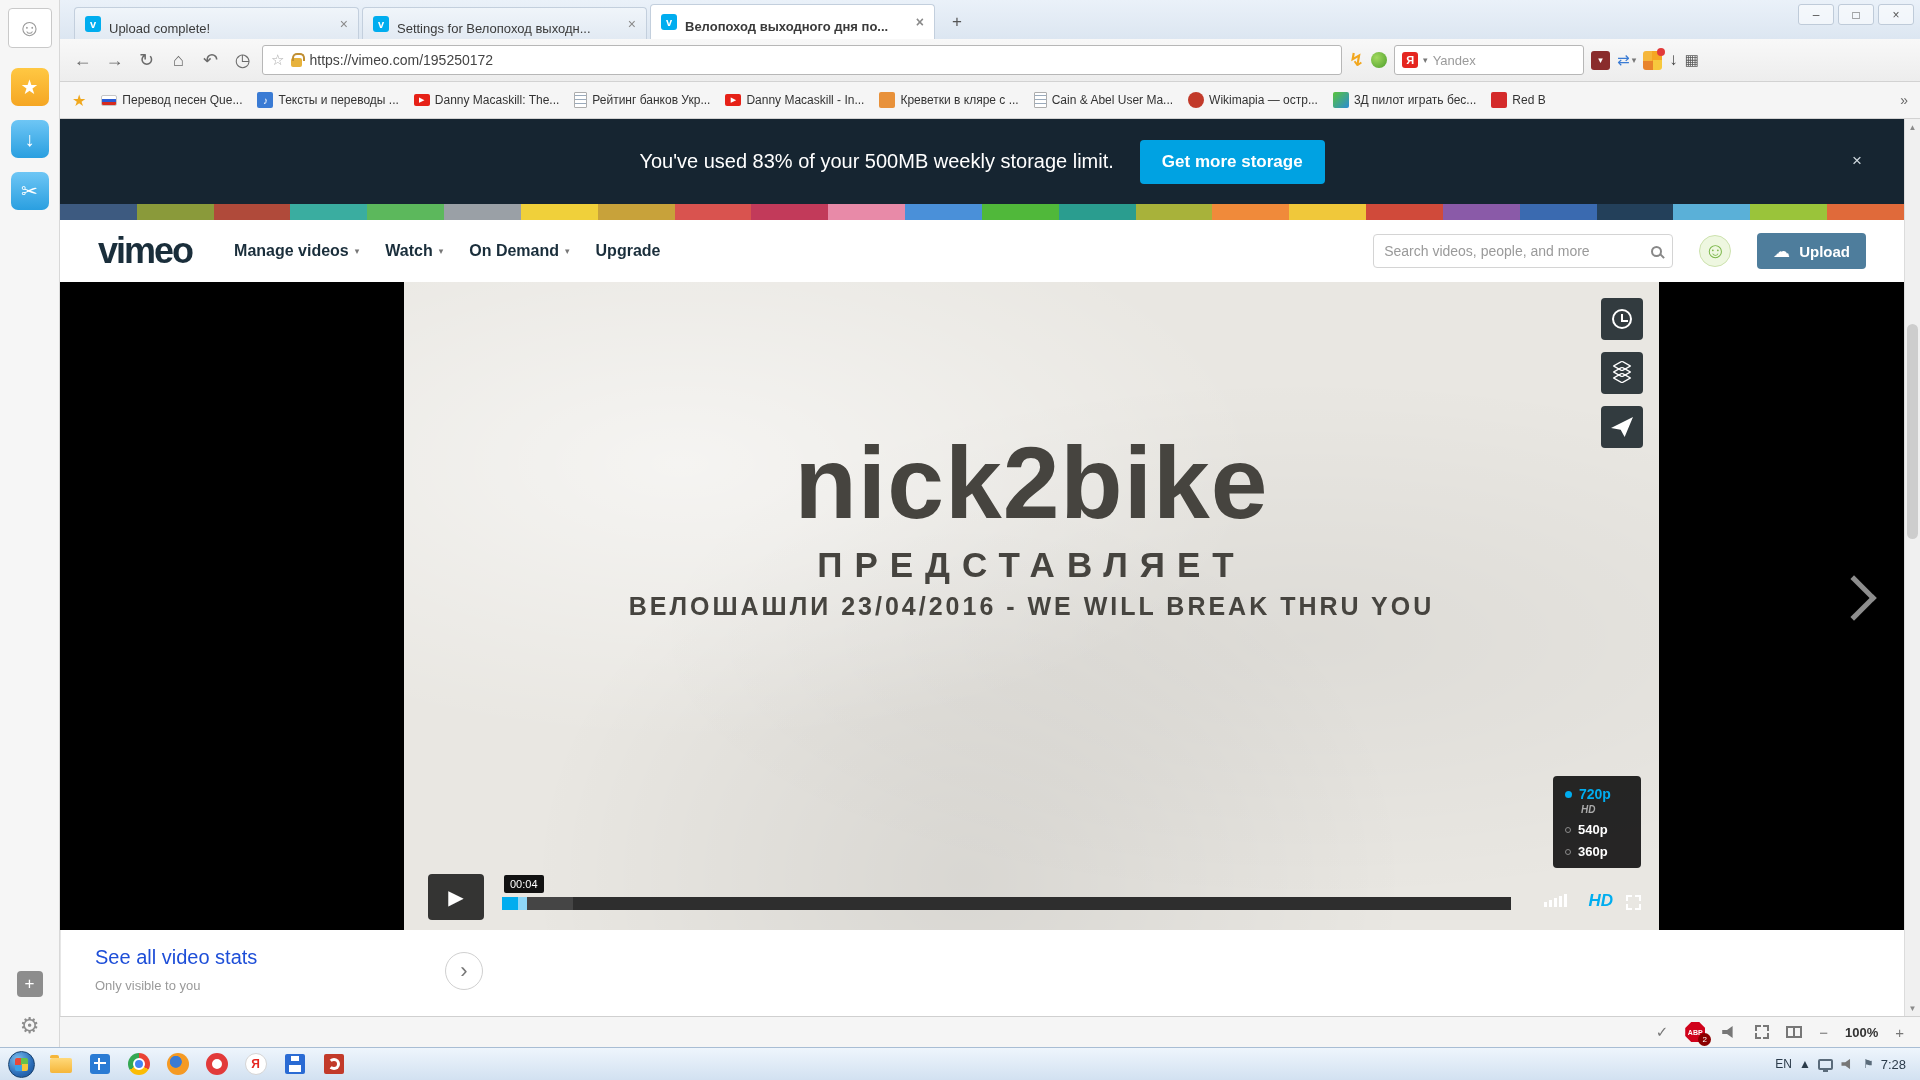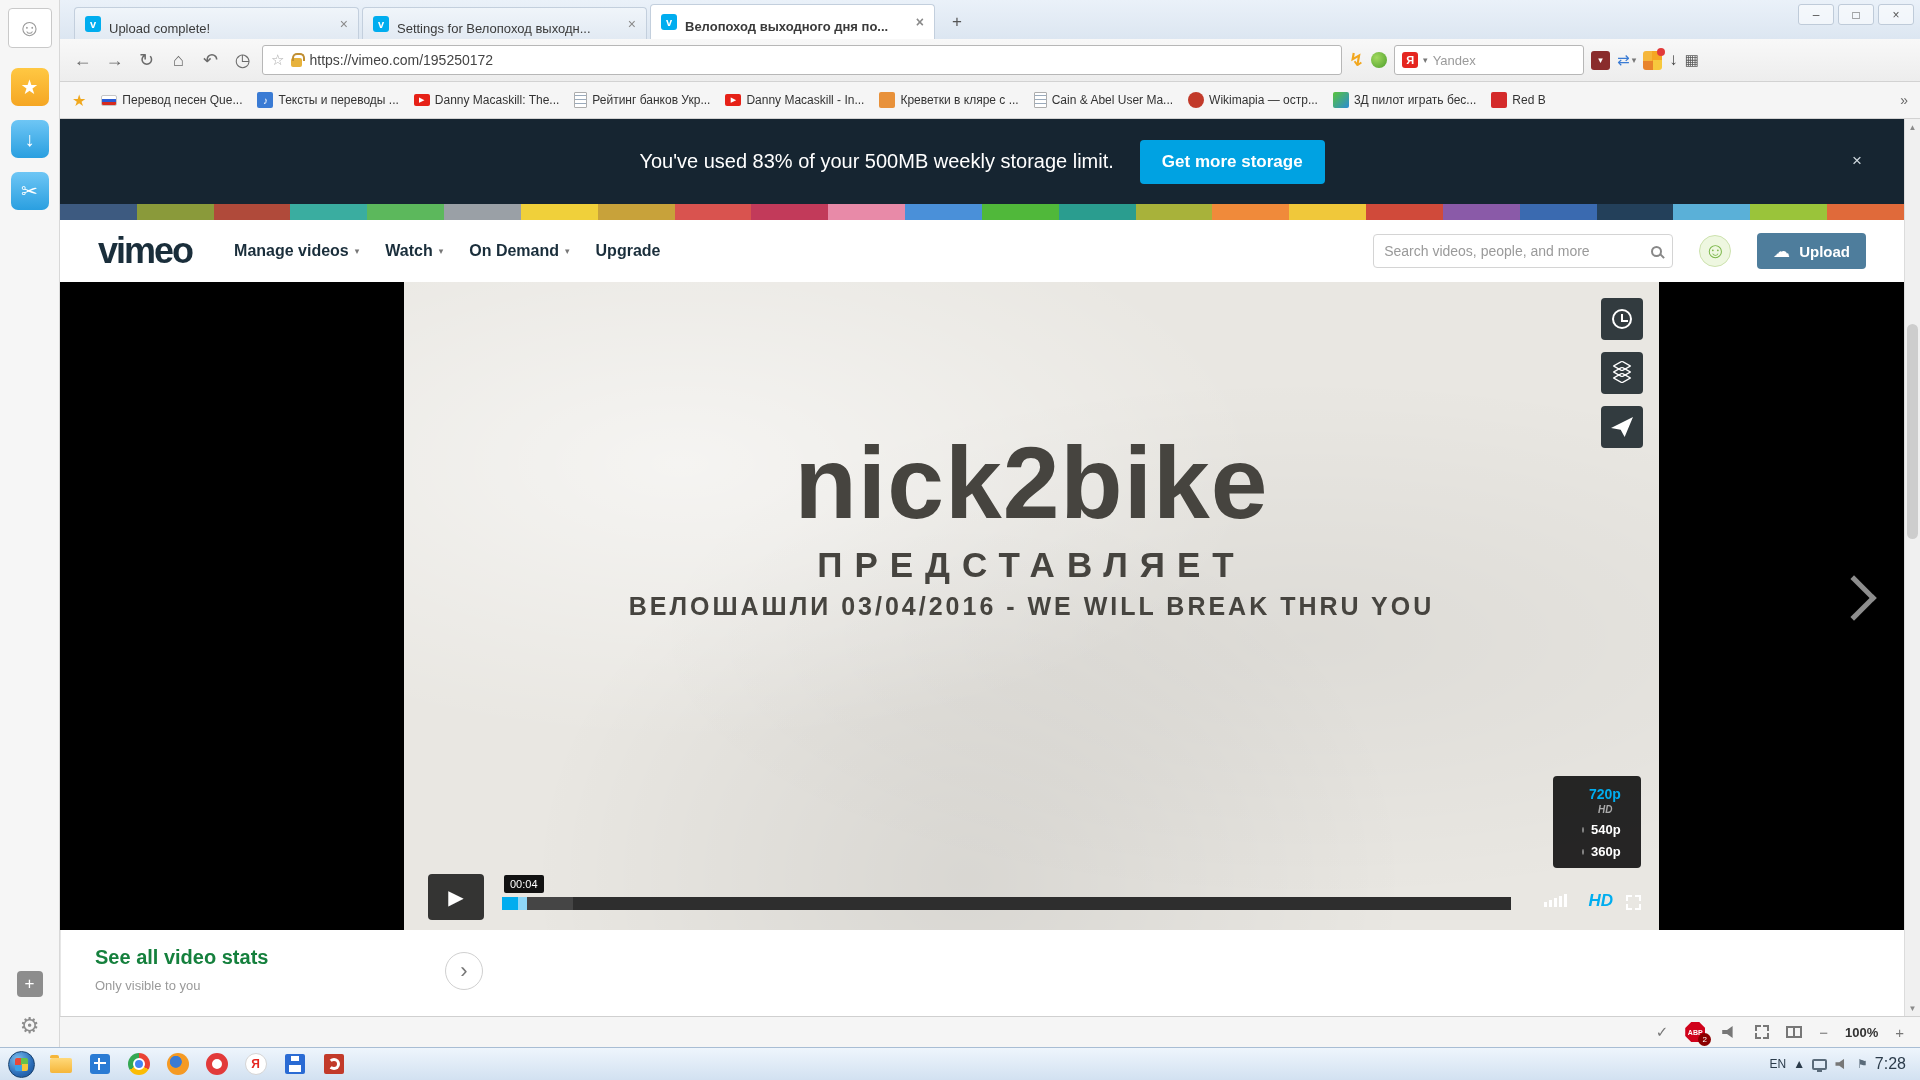--- a/index.html
+++ b/index.html
@@ -104,21 +104,21 @@
   .layers-icon { position:relative; width:24px; height:24px; }
   .layers-icon i { position:absolute; left:5px; width:14px; height:14px; border:2px solid #fff; transform:scaleY(.55) rotate(45deg); border-radius:2px; }
   .layers-icon i:nth-child(1){ top:-2px; } .layers-icon i:nth-child(2){ top:4px; } .layers-icon i:nth-child(3){ top:10px; }
   .plane-icon { width:22px; height:20px; background:#fff; clip-path:polygon(0 55%, 100% 0, 62% 100%, 44% 64%, 0 55%); }
   .play-btn { position:absolute; left:24px; bottom:10px; width:56px; height:46px; background:rgba(12,12,12,.82); border-radius:4px; display:flex; align-items:center; justify-content:center; color:#fff; font-size:20px; }
   .time-chip { position:absolute; left:100px; bottom:37px; background:#121212; color:#fff; font-size:11px; padding:3px 6px; border-radius:2px; }
   .timeline { position:absolute; left:98px; right:148px; bottom:20px; height:13px; background:#2e2e2e; }
   .buffered { position:absolute; left:0; top:0; bottom:0; width:7%; background:#454545; }
   .progress { position:absolute; left:0; top:0; bottom:0; width:1.6%; background:#00adef; }
   .thumb { position:absolute; left:1.6%; top:0; bottom:0; width:9px; background:#8ed7f8; }
-  .quality { position:absolute; right:18px; bottom:62px; width:88px; background:rgba(10,10,10,.88); border-radius:4px; padding:10px 29px 9px; }
+  .quality { position:absolute; right:18px; bottom:62px; width:88px; background:rgba(10,10,10,.88); border-radius:4px; padding:10px 12px 9px; }
   .q-row { display:flex; align-items:center; gap:7px; font-size:13px; font-weight:bold; color:#fff; margin-top:7px; }
   .q-row.selected { color:#00adef; font-size:14px; margin-top:0; }
   .q-dot { width:7px; height:7px; border-radius:50%; background:#00adef; }
   .q-circ { width:6px; height:6px; border-radius:50%; border:1px solid #8a8a8a; }
   .q-sub { font-style:italic; font-size:10px; color:#aaa; margin:2px 0 6px 16px; font-weight:bold; }
   .vol { position:absolute; right:92px; bottom:23px; display:flex; align-items:flex-end; gap:2px; }
   .vol i { width:3px; background:#fff; display:block; }
   .vol i:nth-child(1){height:5px;} .vol i:nth-child(2){height:7px;} .vol i:nth-child(3){height:9px;} .vol i:nth-child(4){height:11px;} .vol i:nth-child(5){height:13px;}
   .hd-badge { position:absolute; right:46px; bottom:19px; color:#00adef; font-style:italic; font-weight:bold; font-size:17px; }
   .corners { display:inline-block; background-repeat:no-repeat; background-image:
@@ -128,21 +128,21 @@
     linear-gradient(currentColor,currentColor), linear-gradient(currentColor,currentColor);
     background-position:left top,left top,right top,right top,left bottom,left bottom,right bottom,right bottom;
     background-size:6px 2px,2px 6px,6px 2px,2px 6px,6px 2px,2px 6px,6px 2px,2px 6px; }
   .fs-btn { position:absolute; right:18px; bottom:20px; width:15px; height:15px; color:#fff; }
   .next-chev { position:absolute; right:34px; top:300px; width:32px; height:32px; border-top:5px solid #8d8d8d; border-right:5px solid #8d8d8d; transform:rotate(45deg); }
 
   
   .below { height:86px; background:#fff; display:flex; flex:none; }
   .video-title { flex:1; padding:20px 10px 0 136px; font-size:41px; font-weight:bold; color:#1f3c56; white-space:nowrap; overflow:hidden; }
   .stats { width:578px; border-left:1px solid #e6e6e6; position:relative; padding:16px 0 0 34px; flex:none; }
-  .stats-link { font-size:20px; font-weight:bold; color:#15803d; }
+  .stats-link { font-size:20px; font-weight:normal; color:#1d4ed8; }
   .stats-note { font-size:13px; color:#9a9a9a; margin-top:9px; }
   .stats-chev { position:absolute; right:155px; top:22px; width:38px; height:38px; border:1px solid #d0d0d0; border-radius:50%; display:flex; align-items:center; justify-content:center; color:#777; font-size:22px; }
 
   
   .scrollbar { position:absolute; right:0; top:0; bottom:0; width:16px; background:#f0f0f0; border-left:1px solid #dcdcdc; }
   .sb-arrow { position:absolute; left:0; right:0; height:16px; color:#8a8a8a; font-size:8px; display:flex; align-items:center; justify-content:center; }
   .sb-arrow.down { bottom:0; }
   .sb-thumb { position:absolute; left:2px; right:2px; top:205px; height:215px; background:#cdcdcd; border-radius:6px; }
 
   
@@ -170,21 +170,21 @@
   .tb-opera { width:22px; height:22px; border:6px solid #e23a3a; border-radius:50%; background:#fff; }
   .tb-yandex { width:22px; height:22px; border-radius:50%; background:#fff; border:1px solid #d5d5d5; color:#e52620; font-weight:bold; font-size:12px; display:flex; align-items:center; justify-content:center; }
   .tb-save { width:20px; height:20px; border-radius:2px; background-color:#2a6bd4; background-image:linear-gradient(#fff,#fff),linear-gradient(#fff,#fff); background-position:center bottom 2px,center top 2px; background-size:12px 7px,8px 5px; background-repeat:no-repeat; }
   .tb-pdf { width:20px; height:20px; border-radius:2px; background:#c23a2a; position:relative; }
   .tb-pdf::after { content:""; position:absolute; inset:4px; border:3px solid #fff; border-left-color:transparent; border-radius:50%; }
   .tray { margin-left:auto; display:flex; align-items:center; gap:7px; font-size:12px; color:#2b3b4a; padding-right:6px; }
   .tray-monitor { width:15px; height:11px; border:2px solid #5a6b7a; border-radius:2px; position:relative; }
   .tray-monitor::after { content:""; position:absolute; left:3px; bottom:-4px; width:5px; height:2px; background:#5a6b7a; }
   .speaker.tray-sp { transform:scale(.85); }
   .tray-flag { color:#5a6b7a; font-size:12px; }
-  .tray-clock { font-size:16px; }
+  .tray-clock { font-size:13px; }
 </style>
 </head>
 <body>
 
 <div class="screen">
 
   <div class="sidebar">
     <div class="sb-card">
         <span>☺</span>
       </div>
@@ -372,21 +372,21 @@
             <span class="cloud">☁</span>
             <span>Upload</span>
           </div>
         </div>
 
         <div class="player">
           <div class="video">
             <div class="overlay">
               <div class="ov1">nick2bike</div>
               <div class="ov2">ПРЕДСТАВЛЯЕТ</div>
-              <div class="ov3">ВЕЛОШАШЛИ 03/04/2016 - WE WILL BREAK THRU YOU</div>
+              <div class="ov3">ВЕЛОШАШЛИ 23/04/2016 - WE WILL BREAK THRU YOU</div>
             </div>
             <div class="vid-actions">
               <div class="va-btn">
                   <span class="clock-icon"></span>
                 </div>
               <div class="va-btn">
                   <span class="layers-icon">
                     <i></i>
                     <i></i>
                     <i></i>

